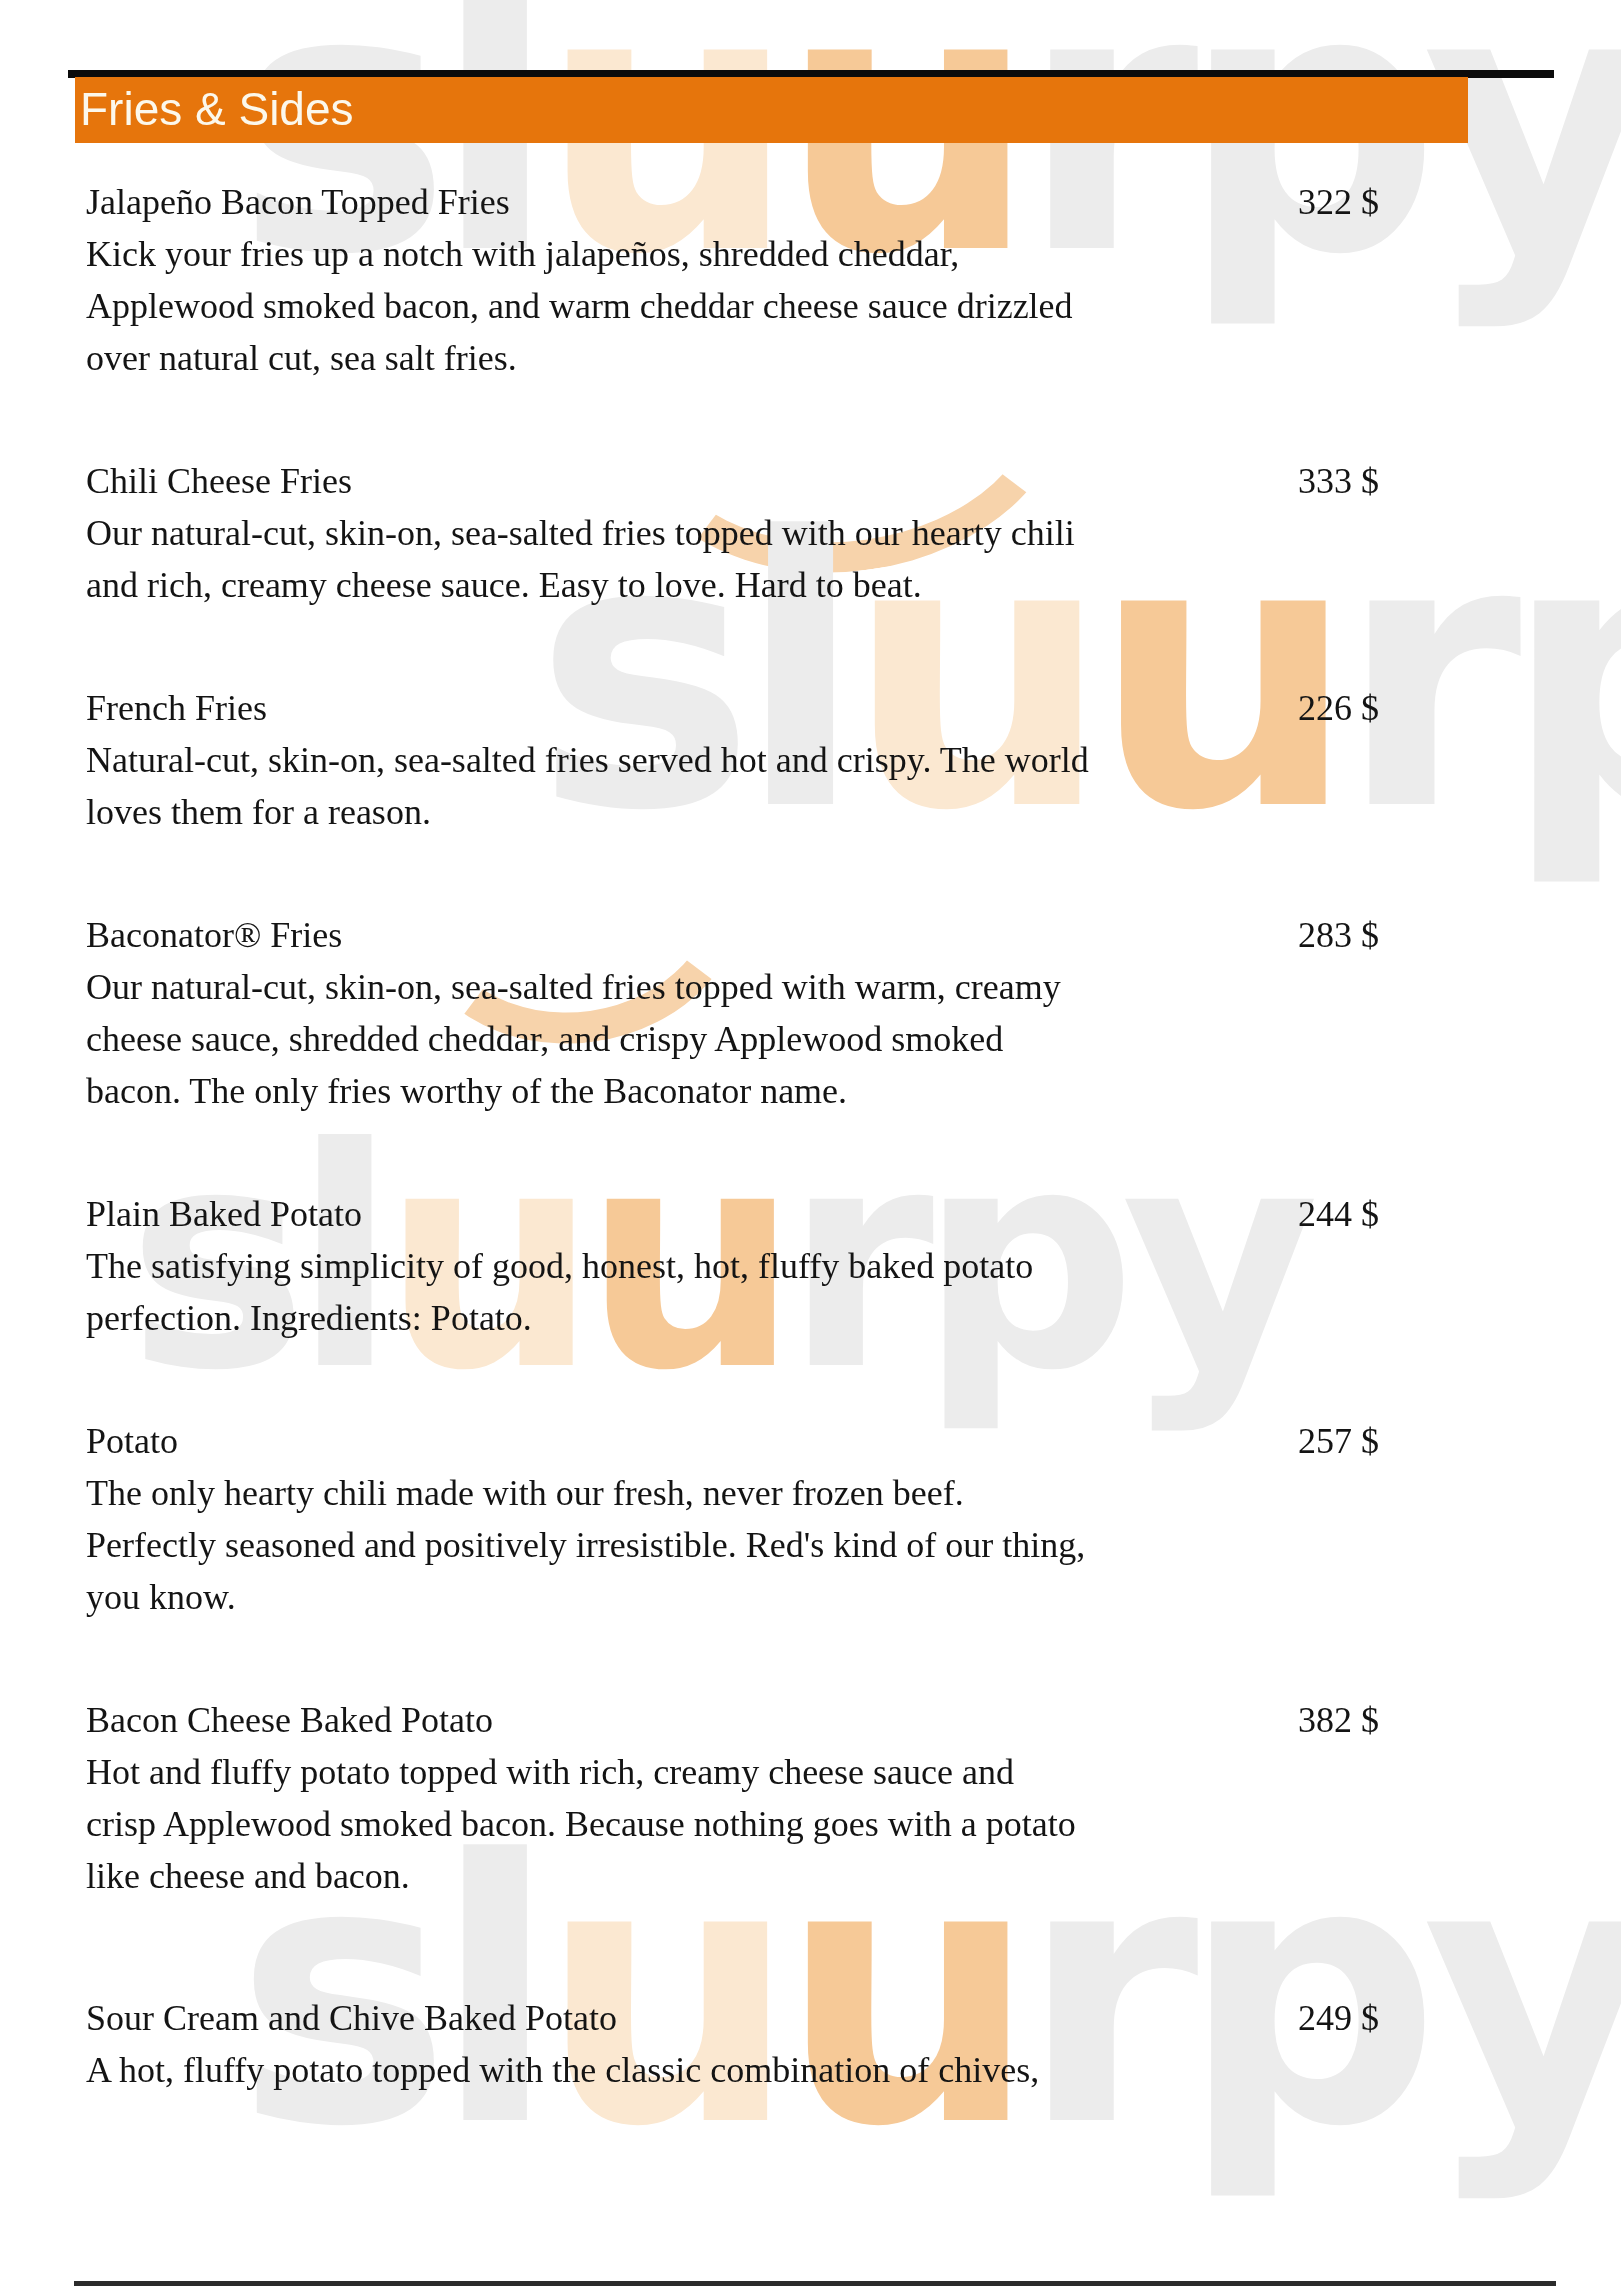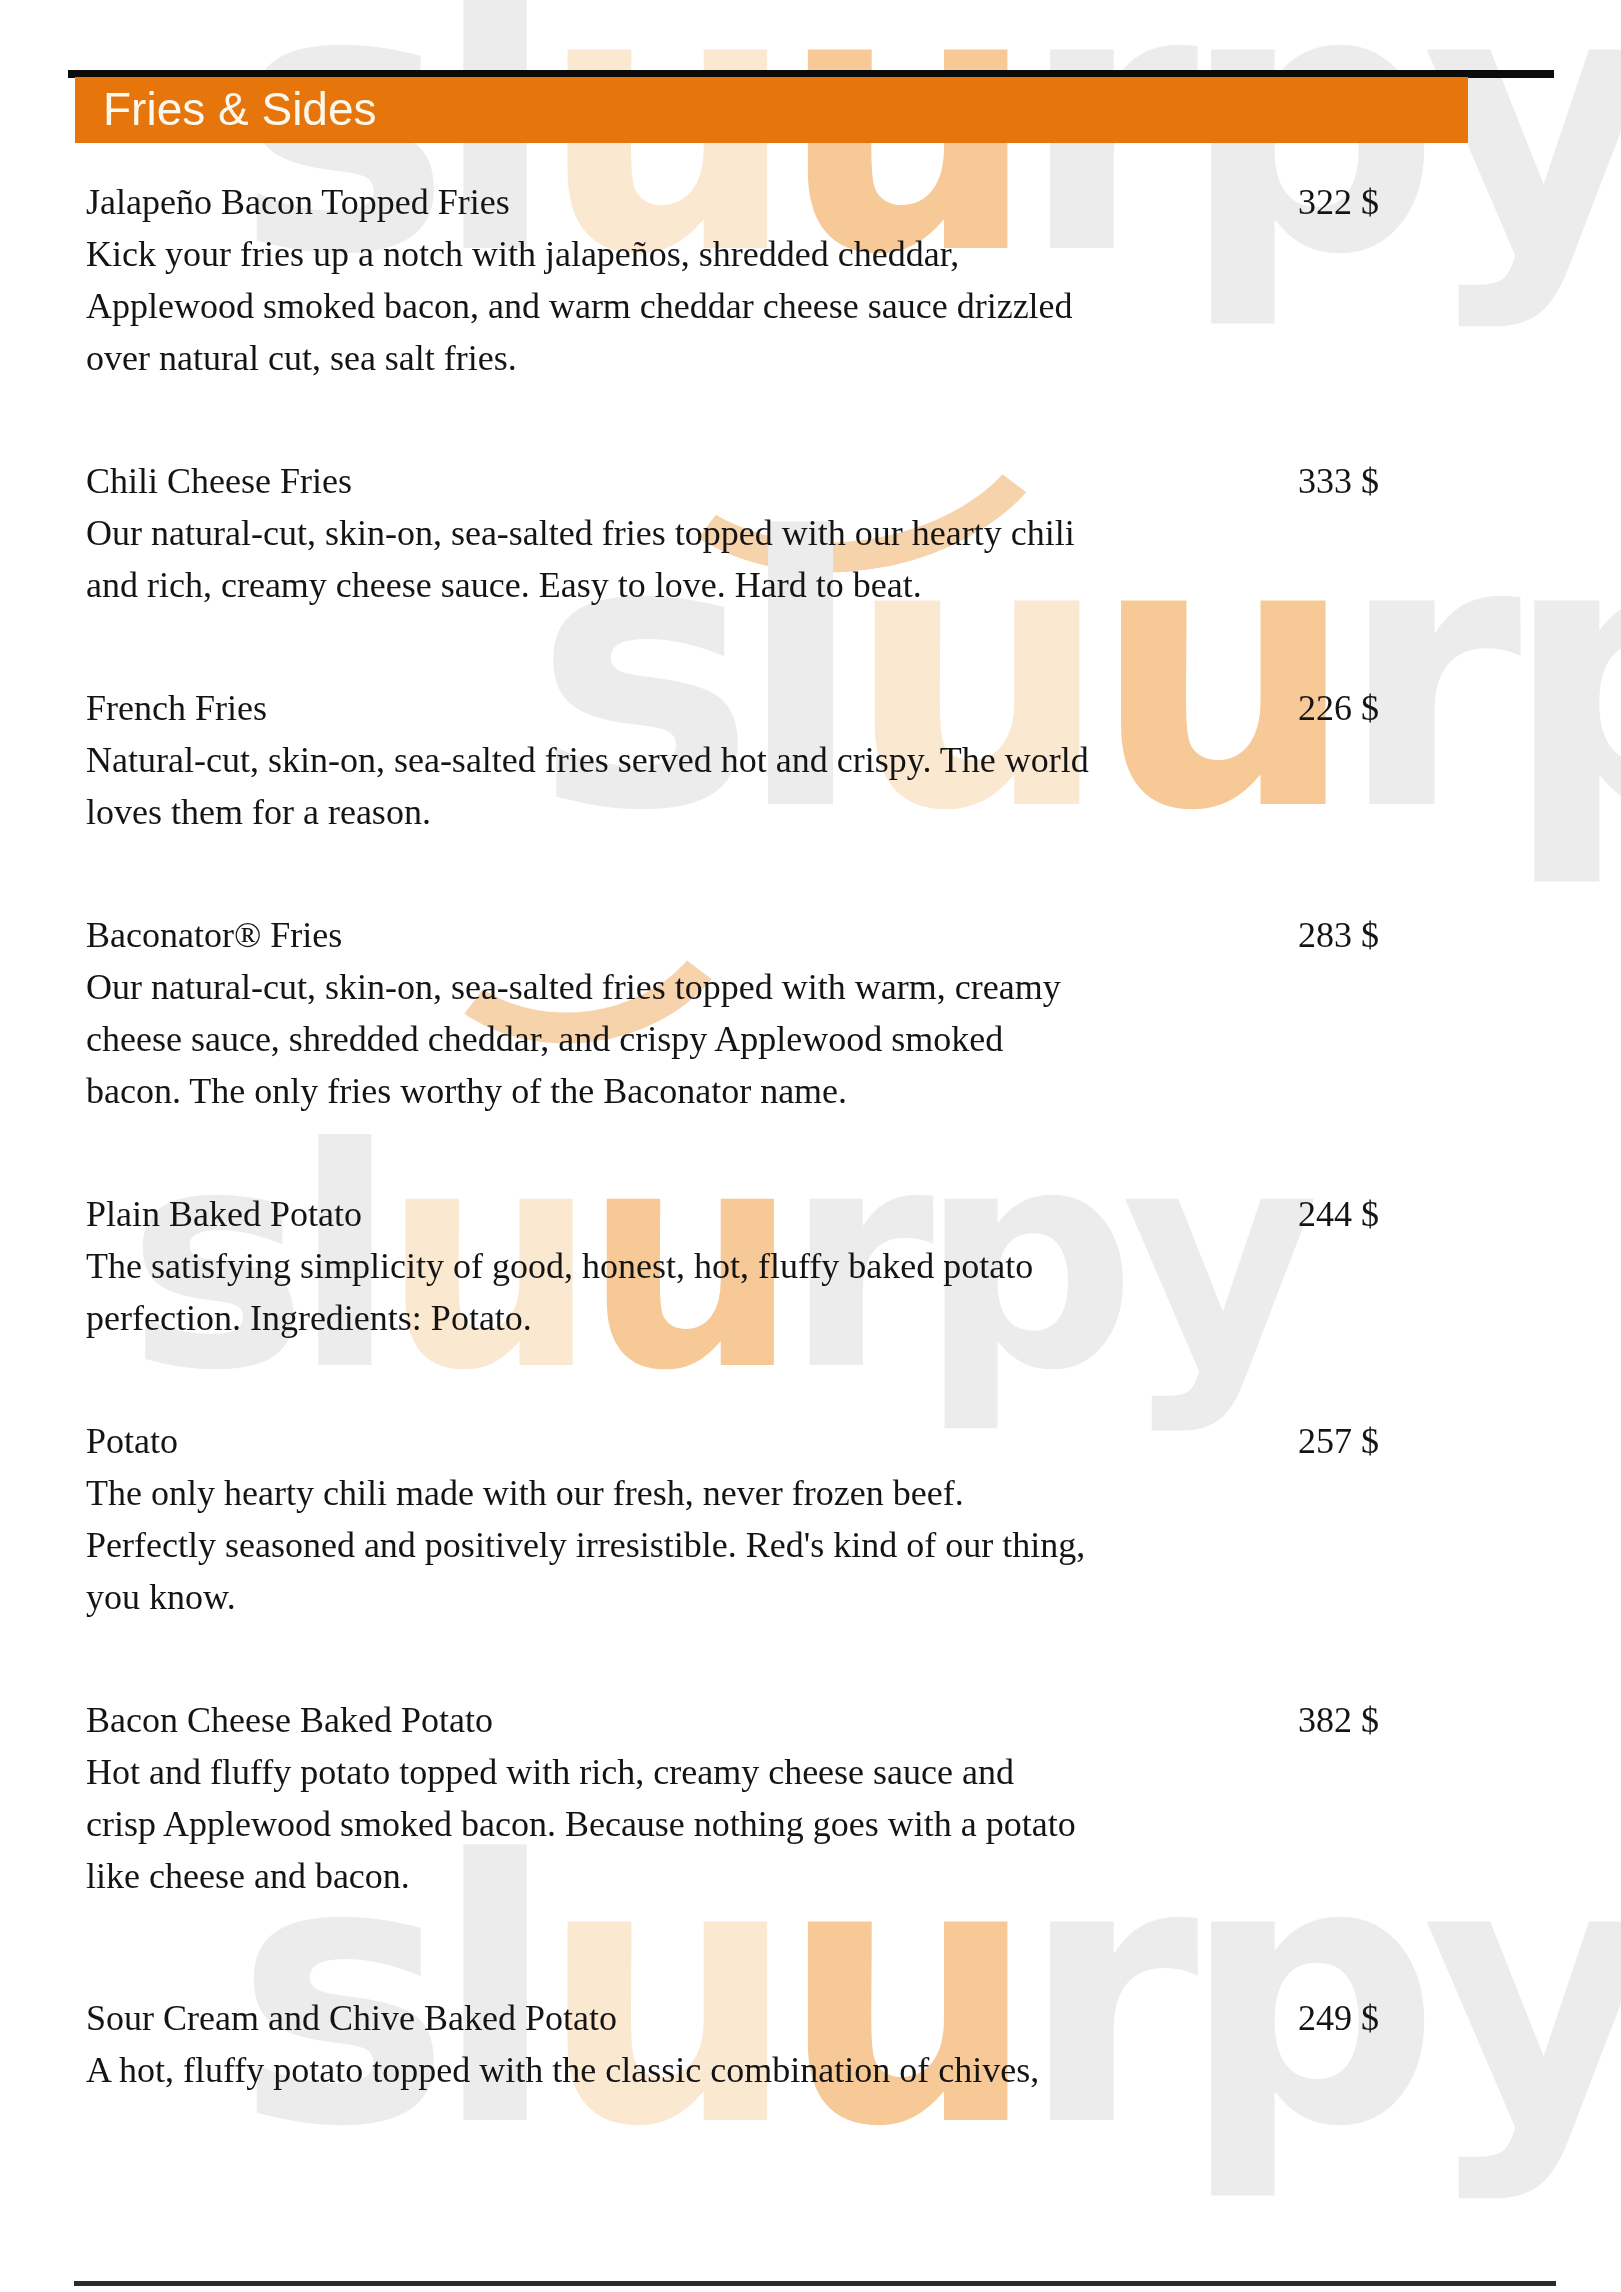--- a/index.html
+++ b/index.html
@@ -46,21 +46,21 @@
   .topline{
     position:absolute;z-index:2;
     left:68px;top:70px;width:1486px;height:7.8px;
     background:#0b0b0b;
   }
   .header-bar{
     position:absolute;z-index:2;
     left:75px;top:77px;width:1393px;height:66px;
     background:#e6750c;
     box-sizing:border-box;
-    padding-left:28px;
+    padding-left:5px;
     font-family:"Liberation Sans", sans-serif;
     font-size:46px;
     line-height:64px;
     color:#fcf8ec;
   }
 
   
   .items{
     position:absolute;z-index:1;
     left:86px;top:176px;width:1293px;

